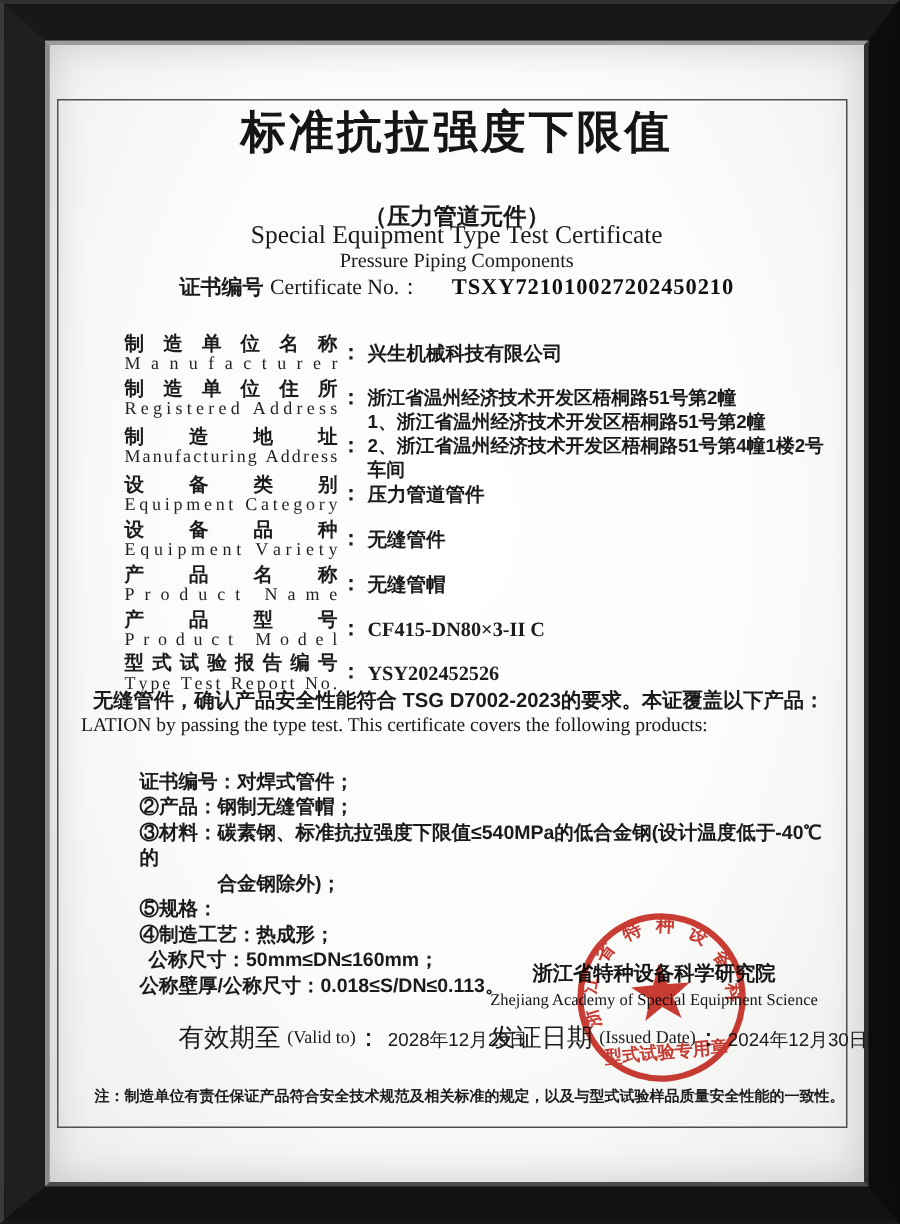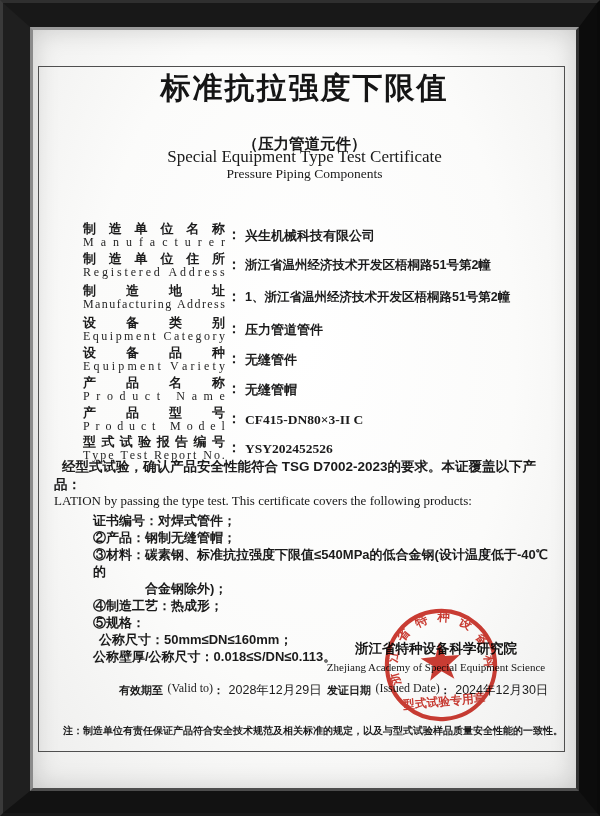--- a/index.html
+++ b/index.html
@@ -48,21 +48,21 @@
   .st-en{font-family:"Liberation Serif",serif;font-size:13px;line-height:14.5px;color:#161616;}
   .st-en.first{text-indent:16px;}
   .products{top:482px;left:60px;right:20px;font-size:13px;font-weight:700;
             line-height:17px;color:#1b1b1b;}
   .ind-wrap{padding-left:52px;}
   .ind-sub{padding-left:6px;}
   .org{left:292px;width:222px;text-align:center;color:#161616;}
   .org-cn{top:610px;font-size:13.5px;font-weight:700;}
   .org-en{top:631px;font-family:"Liberation Serif",serif;font-size:11px;}
   .dateline{top:650px;white-space:nowrap;color:#1b1b1b;}
-  .dateline .cn{font-size:11px;font-weight:700;}
+  .dateline .cn{font-size:17px;font-weight:400;}
   .dateline .en{font-family:Liberation Serif, serif;font-size:12px;position:relative;top:-2px;}
   .dateline .dt{font-size:12.5px;font-weight:400;}
   .valid{left:86px;}
   .issued{left:294px;}
   .note{top:694px;left:30px;right:14px;font-size:10px;font-weight:700;
         white-space:nowrap;color:#1d1d1d;}
   .seal{left:349px;top:576px;width:118px;height:118px;
         mix-blend-mode:multiply;opacity:.9;transform:rotate(-5deg);}
 </style>
 </head>
@@ -74,20 +74,25 @@
       <div class="frame-bevel">
         <div class="paper">
 
           <div class="inner-border"></div>
 
           <div class="abs ctr title-cn">标准抗拉强度下限值</div>
           <div class="abs ctr title-en">Special Equipment Type Test Certificate</div>
           <div class="abs ctr sub-cn">（压力管道元件）</div>
           <div class="abs ctr sub-en">Pressure Piping Components</div>
 
+          <div class="abs ctr certline">
+            <span class="cn">证书编号</span>
+            <span class="en">Certificate No.</span><span class="en">：</span>
+            <span class="num">TSXY721010027202450210</span>
+          </div>
 
           <div class="abs fields">
 
             <div class="frow">
               <div class="flabel">
                 <div class="lab-cn" data-justify="">
                     <span>制</span>
                     <span>造</span>
                     <span>单</span>
                     <span>位</span>
@@ -176,20 +181,21 @@
                     <span>d</span>
                     <span>r</span>
                     <span>e</span>
                     <span>s</span>
                     <span>s</span>
                   </div>
               </div>
               <div class="fcolon">：</div>
               <div class="fvalue small">
                 <div>1、浙江省温州经济技术开发区梧桐路51号第2幢</div>
+                <div>2、浙江省温州经济技术开发区梧桐路51号第4幢1楼2号车间</div>
               </div>
             </div>
 
             <div class="frow">
               <div class="flabel">
                 <div class="lab-cn" data-justify="">
                     <span>设</span>
                     <span>备</span>
                     <span>类</span>
                     <span>别</span>
@@ -341,31 +347,31 @@
                     <span>.</span>
                   </div>
               </div>
               <div class="fcolon">：</div>
               <div class="fvalue latin">YSY202452526</div>
             </div>
 
           </div>
 
           <div class="abs statement">
-            <div class="st-cn">经型式试验，确认产品安全性能符合 TSG D7002-2023的要求。本证覆盖以下产品：</div>
+            <div class="st-cn">无缝管件，确认产品安全性能符合 TSG D7002-2023的要求。本证覆盖以下产品：</div>
             <div class="st-en">LATION  by passing the type test. This certificate covers the following products:</div>
           </div>
 
           <div class="abs products">
             <div>证书编号：对焊式管件；</div>
             <div>②产品：钢制无缝管帽；</div>
             <div>③材料：碳素钢、标准抗拉强度下限值≤540MPa的低合金钢(设计温度低于-40℃的</div>
             <div class="ind-wrap">合金钢除外)；</div>
+            <div>⑤规格：</div>
             <div>④制造工艺：热成形；</div>
-            <div>⑤规格：</div>
             <div class="ind-sub">公称尺寸：50mm≤DN≤160mm；</div>
             <div>公称壁厚/公称尺寸：0.018≤S/DN≤0.113。</div>
           </div>
 
           <div class="abs org org-cn">浙江省特种设备科学研究院</div>
           <div class="abs org org-en">Zhejiang Academy of Special Equipment Science</div>
 
           <div class="abs dateline valid">
             <span class="cn">有效期至</span>
             <span class="en">(Valid to)</span><span class="cn">：</span>

